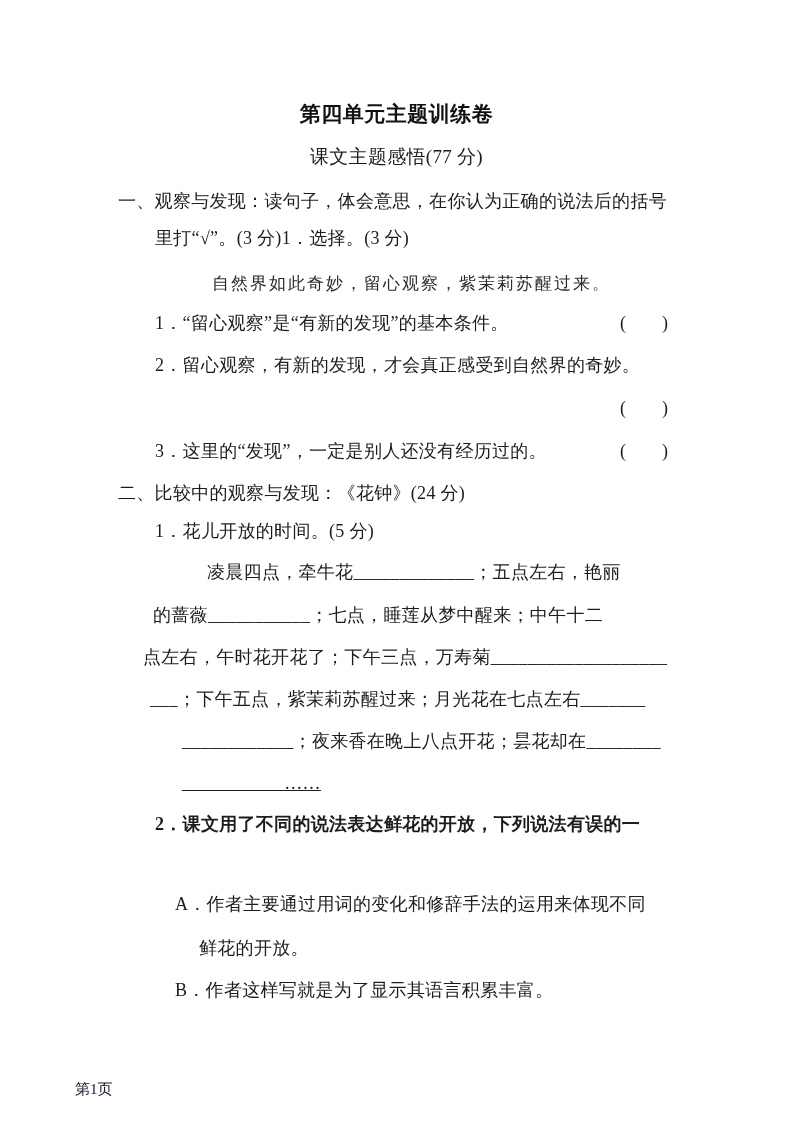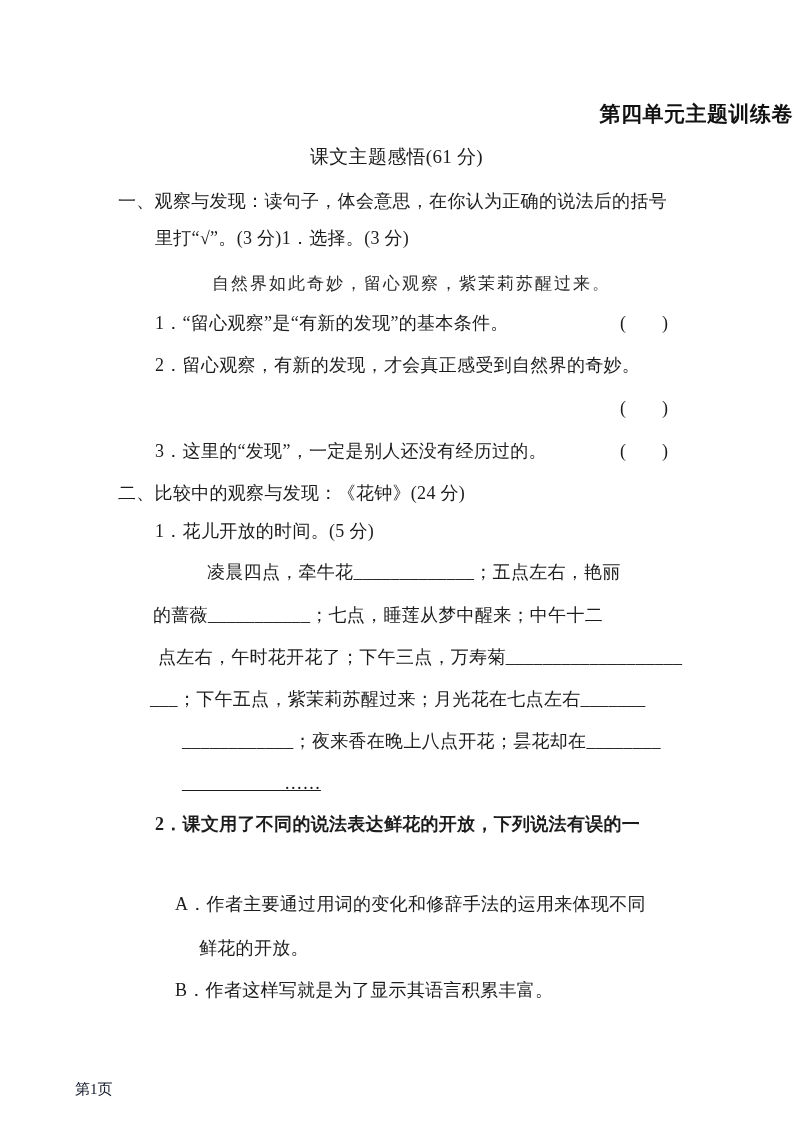--- a/index.html
+++ b/index.html
@@ -54,43 +54,43 @@
     position: absolute;
     font-size: 15px;
     color: #0f172a;
   }
 </style>
 </head>
 <body>
 
 <div class="page">
 
-  <div class="line doc-title" style="top:101px;text-align:right;">第四单元主题训练卷</div>
-  <div class="line doc-subtitle" style="top:144px;">课文主题感悟(61 分)</div>
+  <div class="line doc-title" style="top:101px;">第四单元主题训练卷</div>
+  <div class="line doc-subtitle" style="top:144px;">课文主题感悟(77 分)</div>
 
   <div class="line" style="left:118px; top:188px;">一、观察与发现：读句子，体会意思，在你认为正确的说法后的括号</div>
   <div class="line" style="left:155px; top:225px;">里打“√”。(3 分)1．选择。(3 分)</div>
 
   <div class="line quote-line" style="left:212px; top:271px;">自然界如此奇妙，留心观察，紫茉莉苏醒过来。</div>
 
   <div class="line" style="left:155px; top:310px;">1．“留心观察”是“有新的发现”的基本条件。</div>
   <div class="paren" style="left:620px; top:310px;">(        )</div>
 
   <div class="line" style="left:155px; top:352px;">2．留心观察，有新的发现，才会真正感受到自然界的奇妙。</div>
   <div class="paren" style="left:620px; top:395px;">(        )</div>
 
   <div class="line" style="left:155px; top:438px;">3．这里的“发现”，一定是别人还没有经历过的。</div>
   <div class="paren" style="left:620px; top:438px;">(        )</div>
 
   <div class="line" style="left:118px; top:480px;">二、比较中的观察与发现：《花钟》(24 分)</div>
   <div class="line" style="left:155px; top:518px;">1．花儿开放的时间。(5 分)</div>
 
   <div class="line" style="left:207px; top:559px;">凌晨四点，牵牛花_____________；五点左右，艳丽</div>
   <div class="line" style="left:153px; top:602px;">的蔷薇___________；七点，睡莲从梦中醒来；中午十二</div>
-  <div class="line" style="left:158px; top:644px;">点左右，午时花开花了；下午三点，万寿菊___________________</div>
+  <div class="line" style="left:143px; top:644px;">点左右，午时花开花了；下午三点，万寿菊___________________</div>
   <div class="line" style="left:150px; top:686px;">___；下午五点，紫茉莉苏醒过来；月光花在七点左右_______</div>
   <div class="line" style="left:182px; top:728px;">____________；夜来香在晚上八点开花；昙花却在________</div>
   <div class="line" style="left:182px; top:770px;text-decoration:underline;">___________……</div>
 
   <div class="line" style="left:155px; top:811px;font-weight:bold;">2．课文用了不同的说法表达鲜花的开放，下列说法有误的一</div>
 
   <div class="line" style="left:175px; top:891px;">A．作者主要通过用词的变化和修辞手法的运用来体现不同</div>
   <div class="line" style="left:199px; top:935px;">鲜花的开放。</div>
   <div class="line" style="left:175px; top:977px;">B．作者这样写就是为了显示其语言积累丰富。</div>
 

